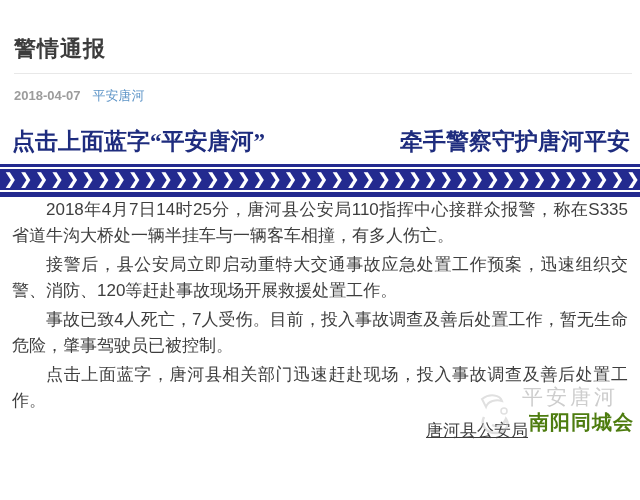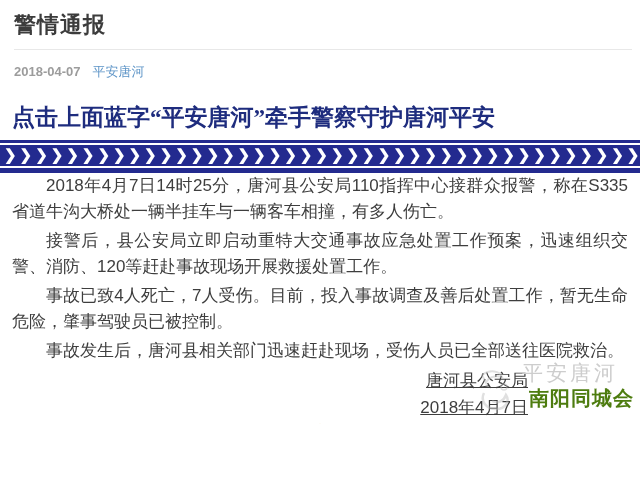--- a/index.html
+++ b/index.html
@@ -3,40 +3,41 @@
 <meta charset="utf-8">
 <style>
   * { margin: 0; padding: 0; box-sizing: border-box; }
   html, body { background: #fff; }
   .page {
     position: relative;
     width: 640px; height: 424px;
     background: #ffffff;
     overflow: hidden;
     font-family: "Liberation Sans", sans-serif;
+    margin-top: 24px;
   }
   
   .title {
     margin: 10px 0 0 14px;
     font-size: 22px; font-weight: 700; color: #3c3c3c;
     letter-spacing: 1px;
   }
   .divider {
     margin: 9px 8px 0 14px;
     border-top: 1px solid #e8e8e8;
   }
   .meta {
     margin: 13px 0 0 14px;
     font-size: 13px;
   }
   .meta .date { color: #9c9c9c; margin-right: 12px; font-weight: bold; }
   .meta .account { color: #5d94c7; text-decoration: none; cursor: pointer; }
   
   .headline {
-    display: flex; 
+    display: flex; justify-content: space-between;
     padding: 0 10px 0 12px;
     margin-top: 21px;
     font-size: 23px; font-weight: 700; color: #1e2c7e;
     font-family: "Liberation Serif", "Liberation Sans", serif;
     white-space: nowrap;
   }
   
   .chevron-banner { margin-top: 7px; }
   .cb-top { height: 3px; background: #232a8f; }
   .cb-gap { height: 2px; background: #ffffff; }
@@ -116,21 +117,21 @@
     <div class="cb-gap"></div>
     <div class="cb-band">❯❯❯❯❯❯❯❯❯❯❯❯❯❯❯❯❯❯❯❯❯❯❯❯❯❯❯❯❯❯❯❯❯❯❯❯❯❯❯❯❯❯❯❯❯❯❯❯❯❯❯❯❯❯❯❯</div>
     <div class="cb-gap"></div>
     <div class="cb-bottom"></div>
   </div>
 
   <div class="body">
     <p>2018年4月7日14时25分，唐河县公安局110指挥中心接群众报警，称在S335省道牛沟大桥处一辆半挂车与一辆客车相撞，有多人伤亡。</p>
     <p>接警后，县公安局立即启动重特大交通事故应急处置工作预案，迅速组织交警、消防、120等赶赴事故现场开展救援处置工作。</p>
     <p>事故已致4人死亡，7人受伤。目前，投入事故调查及善后处置工作，暂无生命危险，肇事驾驶员已被控制。</p>
-    <p>事故发生后，唐河县相关部门迅速赶赴现场，受伤人员已全部送往医院救治。</p>
+    <p>点击上面蓝字，唐河县相关部门迅速赶赴现场，投入事故调查及善后处置工作。</p>
     <div class="signature">
       <div class="sig-inner">
         <div>唐河县公安局</div>
         <div>2018年4月7日</div>
       </div>
     </div>
   </div>
 
   <div class="badge-section">
     <div class="strip strip-left">❯❯❯❯❯❯❯❯❯❯❯❯❯❯❯❯❯❯❯❯❯❯❯❯❯❯❯❯❯❯❯❯❯❯❯❯❯❯❯❯❯❯❯❯❯❯❯❯❯❯❯❯❯❯❯❯❯❯❯❯❯❯❯❯❯❯❯❯❯❯</div>

